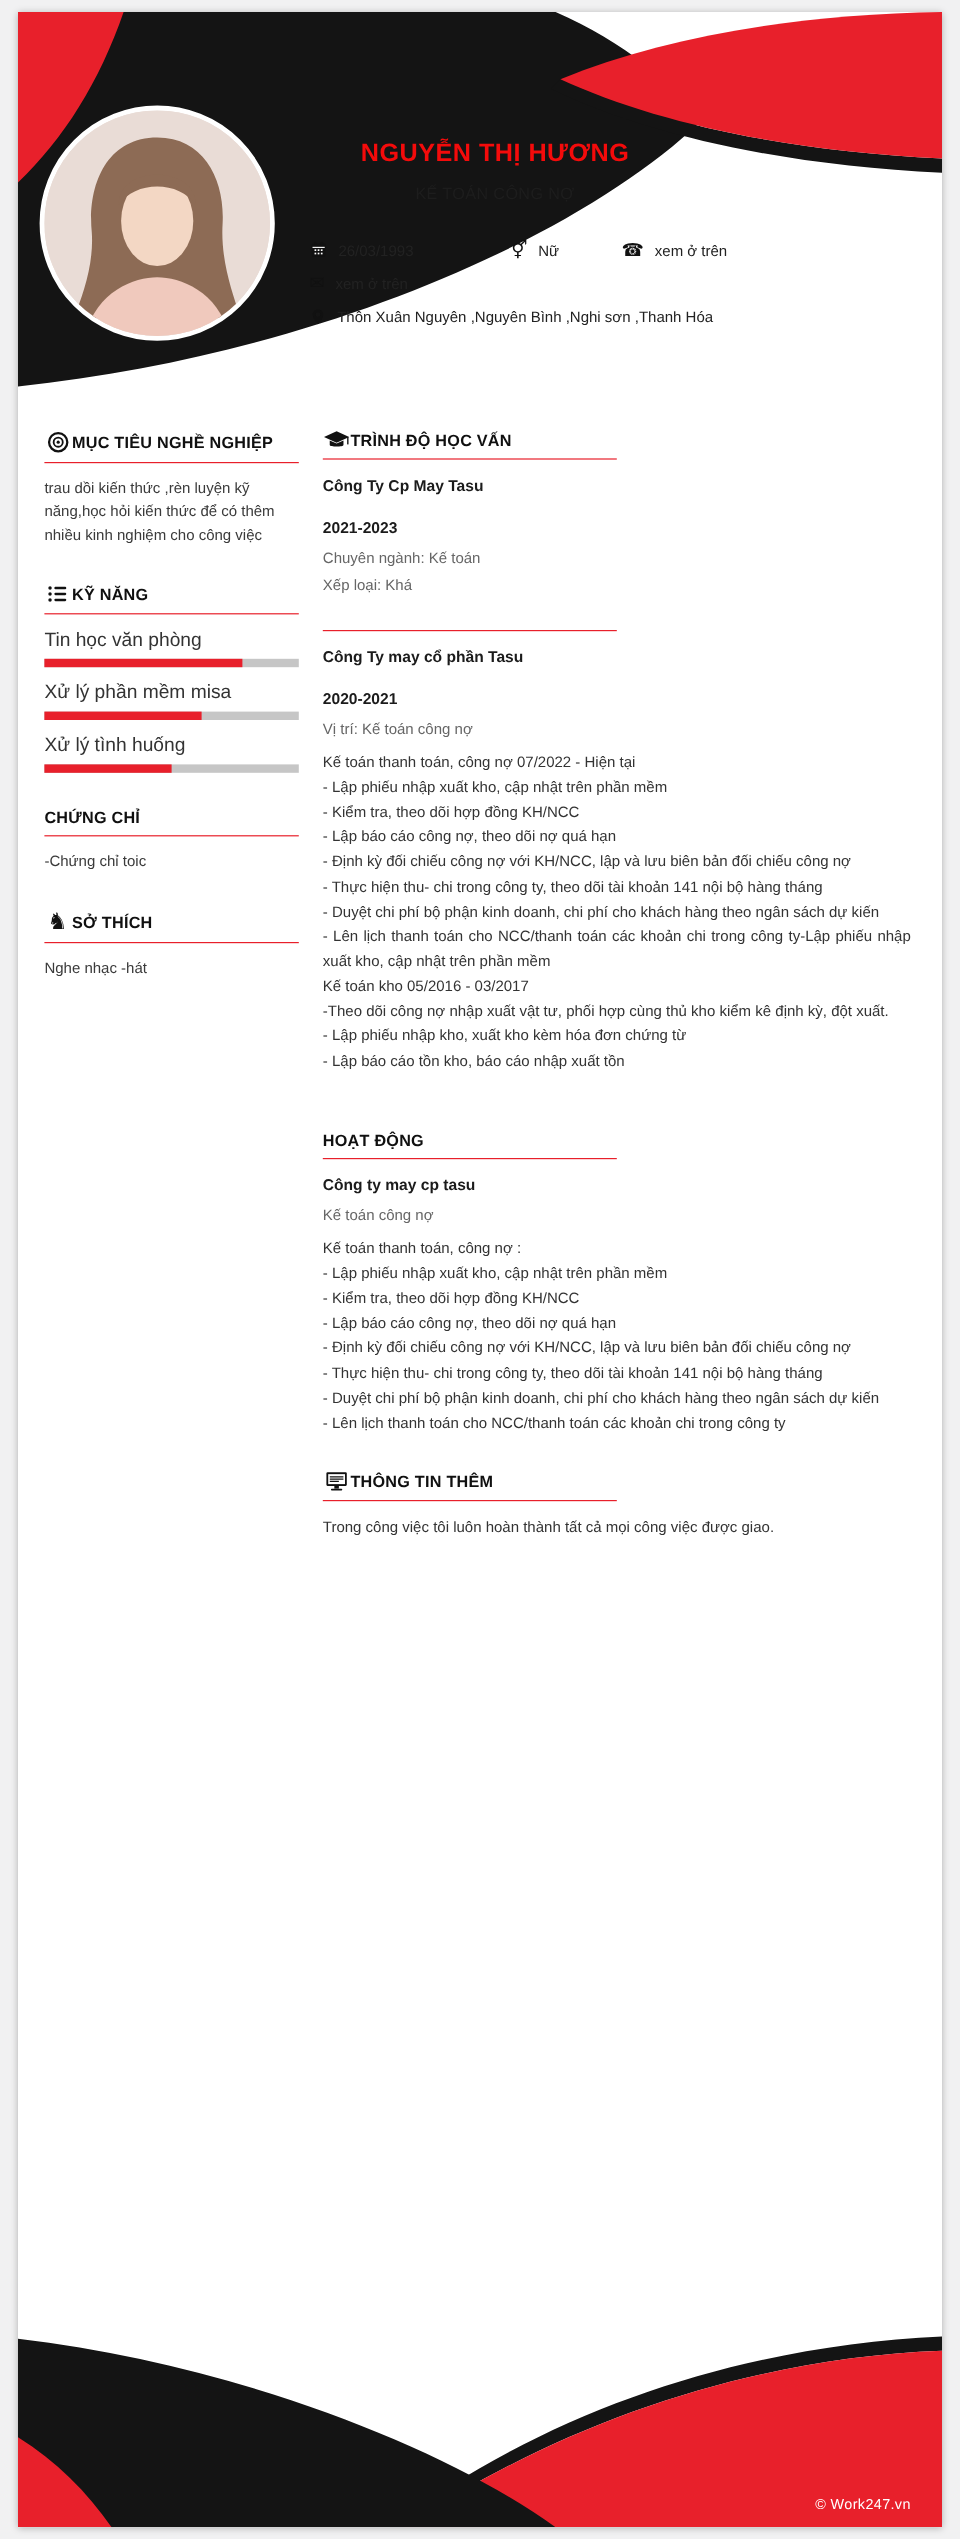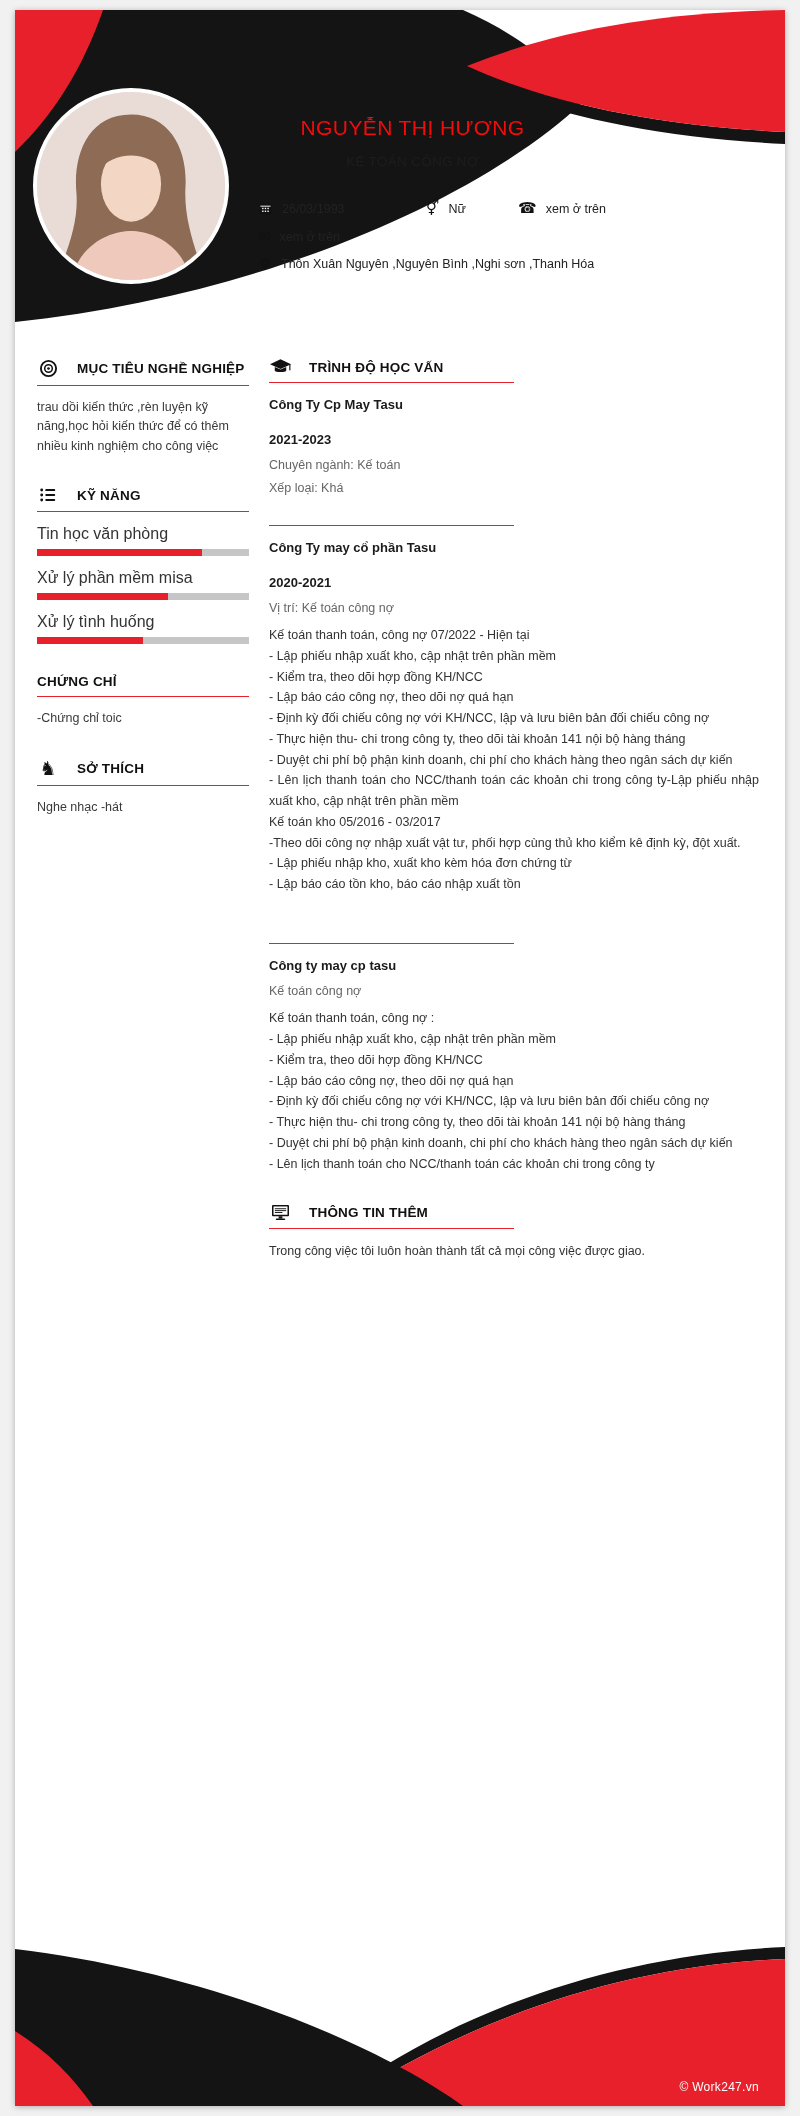--- a/index.html
+++ b/index.html
@@ -14,36 +14,36 @@
 
   
   .header{position:relative;height:335px;}
   .waves-top{position:absolute;top:0;left:0;display:block;}
   .wave-red{fill:var(--accent-red);}
   .wave-black{fill:var(--ink);}
   .photo{position:absolute;left:18px;top:78px;width:196px;height:196px;border-radius:50%;
          border:4px solid #fff;overflow:hidden;background:#e9dcd6;}
   .photo svg{display:block;width:100%;height:100%;}
   .id-block{position:absolute;left:225px;top:106px;width:345px;text-align:center;}
-  .name{color:var(--name-red);font-size:21px;font-weight:normal;letter-spacing:.4px;}
+  .name{color:var(--name-red);font-size:21px;font-weight:bold;letter-spacing:.4px;}
   .job-title{margin-top:14px;font-size:13.5px;color:#1d1d1d;letter-spacing:.3px;}
   .info{position:absolute;left:243px;top:191px;width:505px;font-size:12.5px;color:#222;}
   .info-row{display:flex;align-items:center;margin-bottom:13px;}
   .info-item{display:flex;align-items:center;gap:9px;}
   .info-item.w1{width:168px;}
   .info-item.w2{width:92px;}
   .glyph{font-family:"DejaVu Sans",sans-serif;font-size:15px;color:#111;line-height:1;}
   .ic{display:inline-flex;align-items:center;justify-content:center;}
 
   
   .content{display:flex;gap:20px;padding:14px 26px 0 22px;}
   .col-left{width:212px;flex:none;}
   .col-right{flex:1;min-width:0;}
   section{margin-bottom:30px;}
-  .sec-head{display:flex;align-items:center;gap:18px;}
+  .sec-head{display:flex;align-items:center;gap:1px;}
   .sec-icon{width:22px;display:flex;justify-content:center;align-items:center;}
   .sec-title{font-size:13.5px;font-weight:bold;color:#101010;letter-spacing:.2px;}
   .red-line{border-bottom:1.6px solid var(--accent-red);margin-top:7px;}
   .col-right .red-line{width:245px;}
   .body-text{margin-top:12px;font-size:12.5px;color:#3a3a3a;line-height:1.55;}
 
   .skill{margin-top:13px;}
   .skill-label{font-size:16px;color:#333;margin-bottom:6px;}
   .track{height:7px;background:#c6c6c6;width:100%;}
   .fill{height:100%;background:var(--accent-red);}
@@ -246,20 +246,23 @@
             <div>- Lên lịch thanh toán cho NCC/thanh toán các khoản chi trong công ty-Lập phiếu nhập xuất kho, cập nhật trên phần mềm</div>
             <div>Kế toán kho 05/2016 - 03/2017</div>
             <div>-Theo dõi công nợ nhập xuất vật tư, phối hợp cùng thủ kho kiểm kê định kỳ, đột xuất.</div>
             <div>- Lập phiếu nhập kho, xuất kho kèm hóa đơn chứng từ</div>
             <div>- Lập báo cáo tồn kho, báo cáo nhập xuất tồn</div>
           </div>
       </section>
 
 
       <section class="sec-activities">
+        <div class="sec-head">
+          <span class="sec-title">HOẠT ĐỘNG</span>
+        </div>
         <div class="red-line"></div>
         <div class="bold-line" style="margin-top:12px">Công ty may cp tasu</div>
         <div class="muted-line">Kế toán công nợ</div>
         <div class="details">
             <div>Kế toán thanh toán, công nợ :</div>
             <div>- Lập phiếu nhập xuất kho, cập nhật trên phần mềm</div>
             <div>- Kiểm tra, theo dõi hợp đồng KH/NCC</div>
             <div>- Lập báo cáo công nợ, theo dõi nợ quá hạn</div>
             <div>- Định kỳ đối chiếu công nợ với KH/NCC, lập và lưu biên bản đối chiếu công nợ</div>
             <div>- Thực hiện thu- chi trong công ty, theo dõi tài khoản 141 nội bộ hàng tháng</div>

